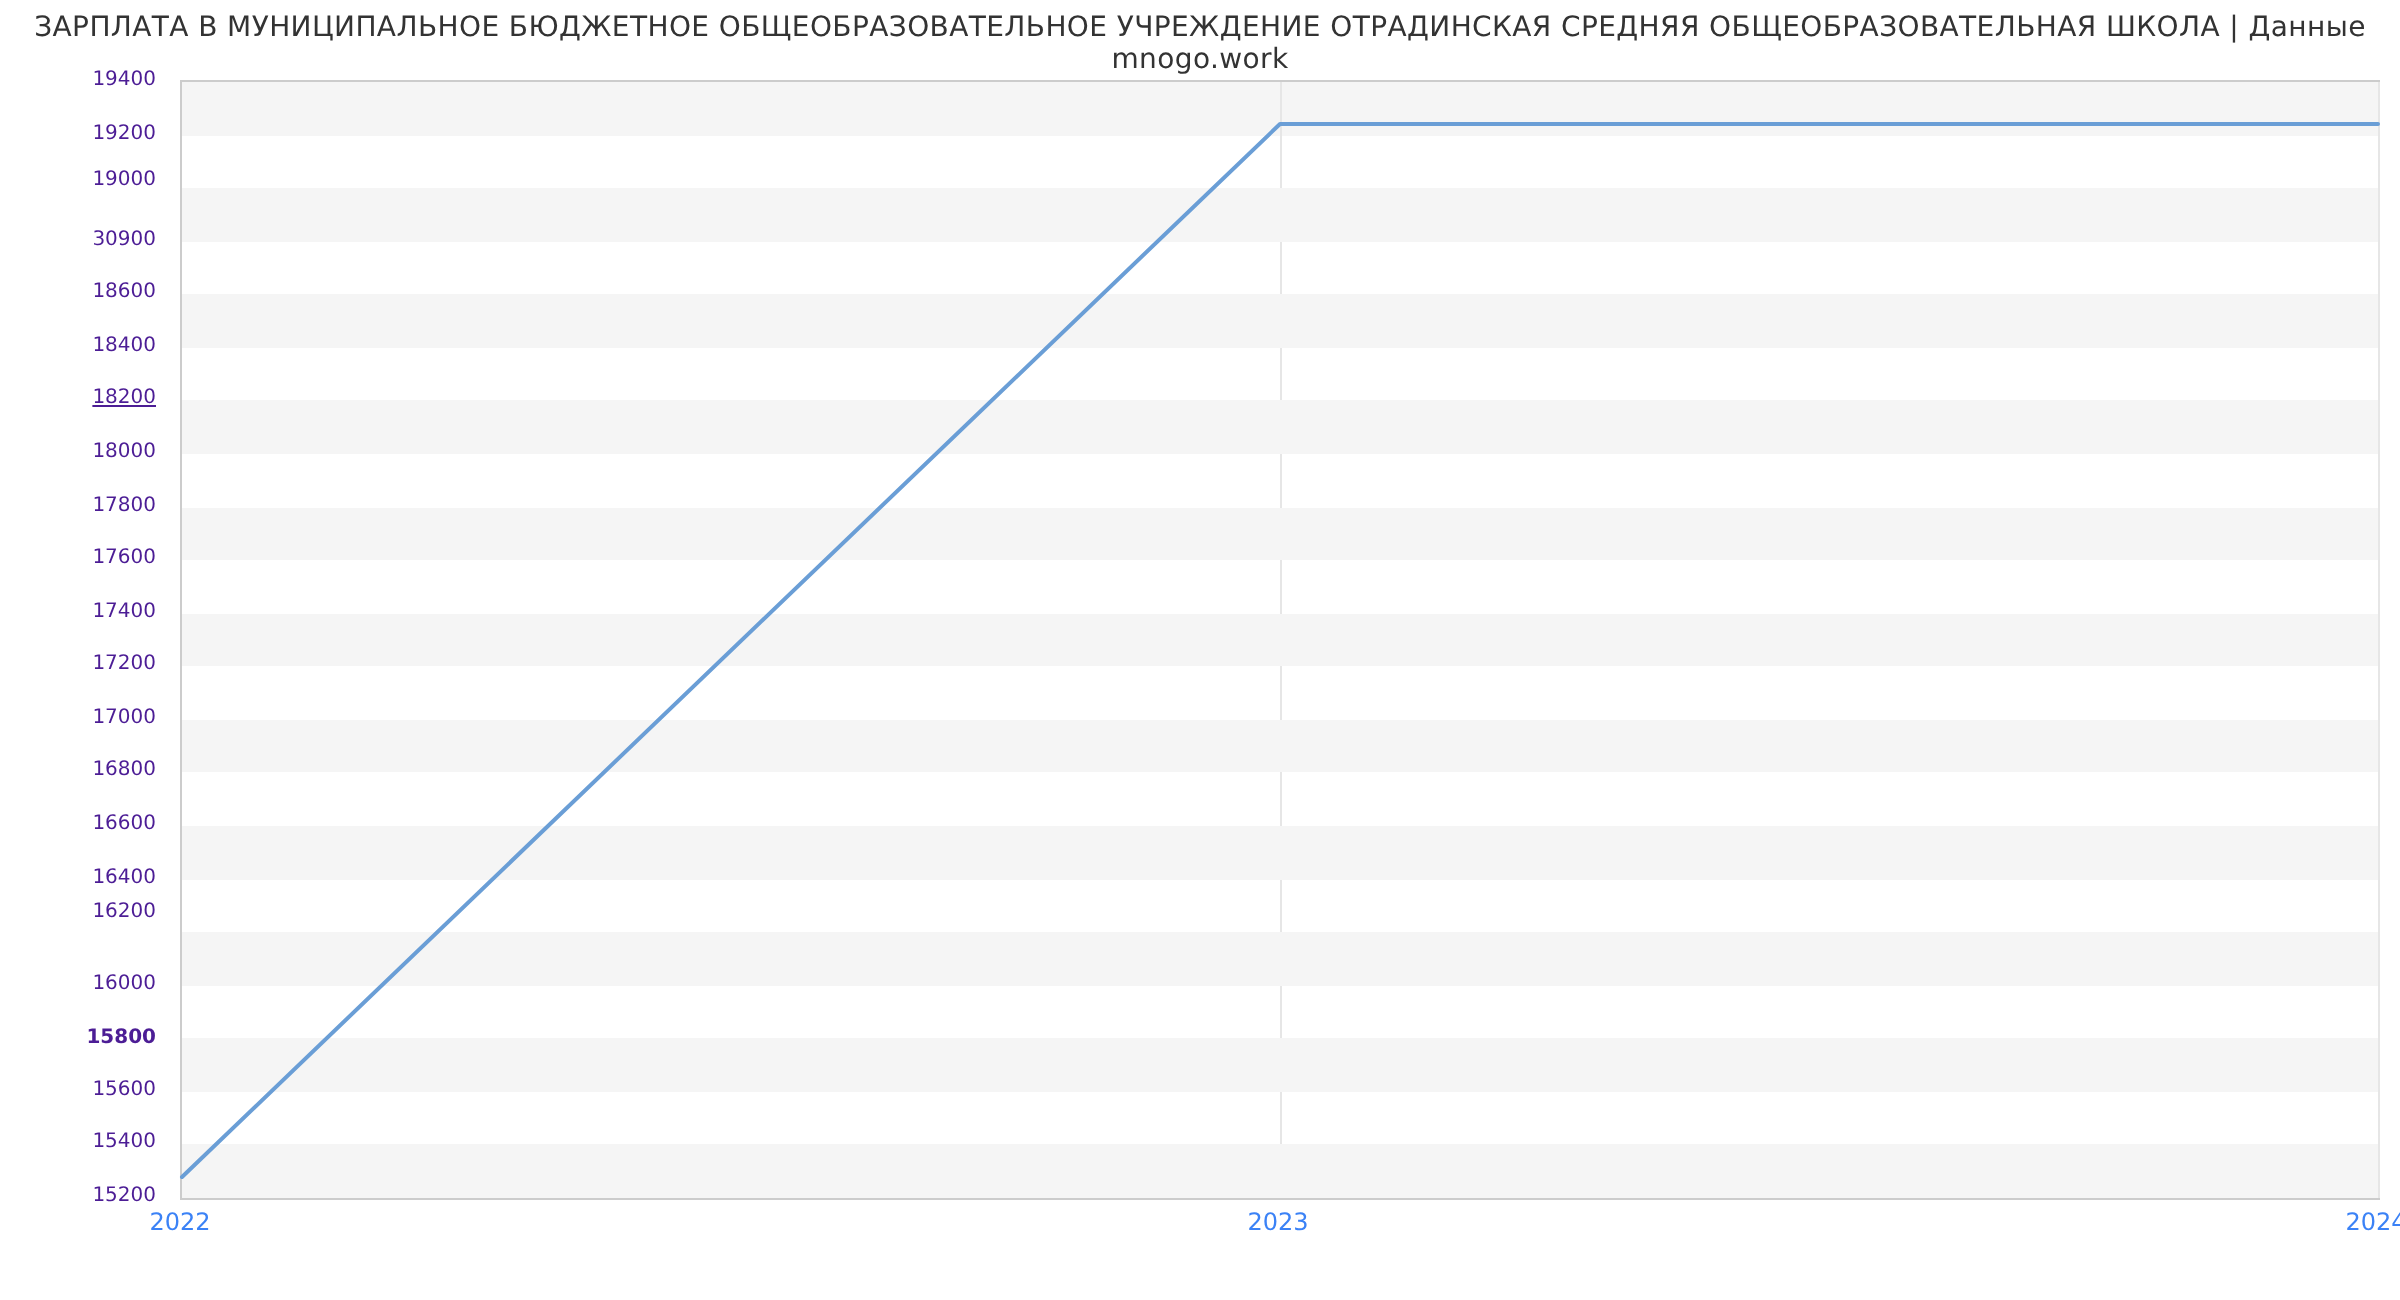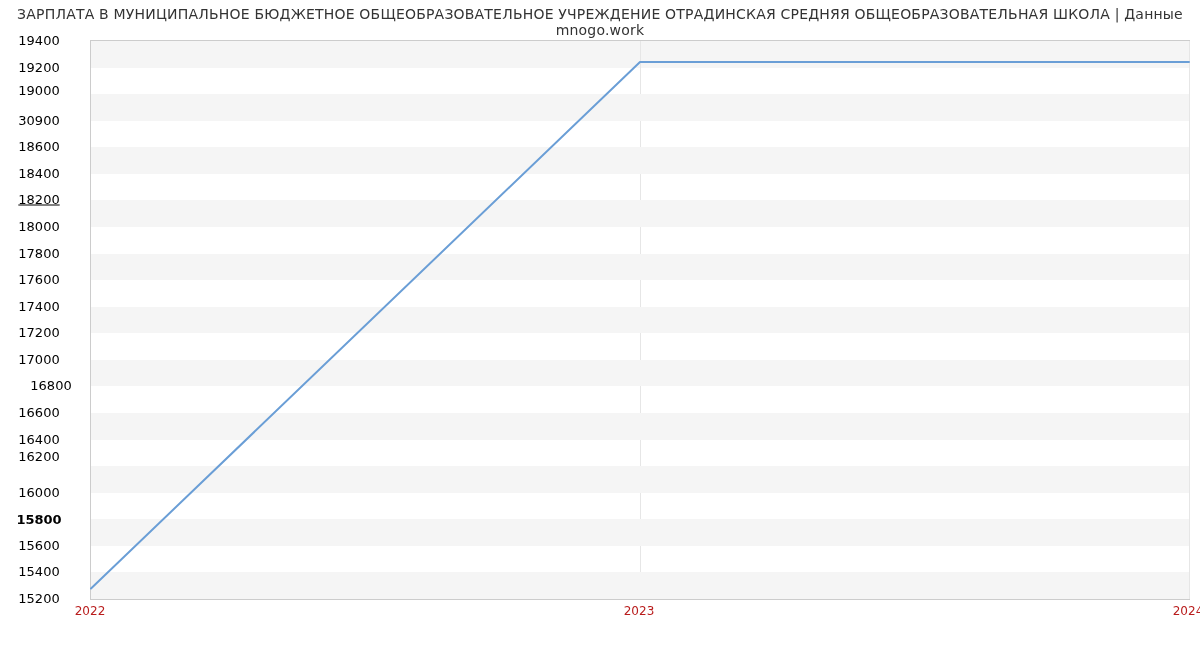--- a/index.html
+++ b/index.html
@@ -55,40 +55,40 @@
     position: absolute;
     left: 0;
     top: 40px;
     width: 84px;
     height: 560px;
   }
   .y-tick {
     position: absolute;
     right: 0;
     transform: translateY(-50%);
-    font-size: 13px;
-    color: #000000;
-    text-align: center;
+    font-size: 10px;
+    color: #4c1d95;
+    text-align: right;
     width: 84px;
     padding-right: 6px;
     box-sizing: border-box;
   }
   .x-ticks {
     position: absolute;
     left: 90px;
     top: 604px;
     width: 1100px;
     height: 20px;
   }
   .x-tick {
     position: absolute;
     top: 0;
     transform: translateX(-50%);
     font-size: 12px;
-    color: #b91c1c;
+    color: #3b82f6;
   }
   svg.line-layer {
     position: absolute;
     left: 0;
     top: 0;
     width: 100%;
     height: 100%;
     overflow: visible;
   }
   .series-line {

